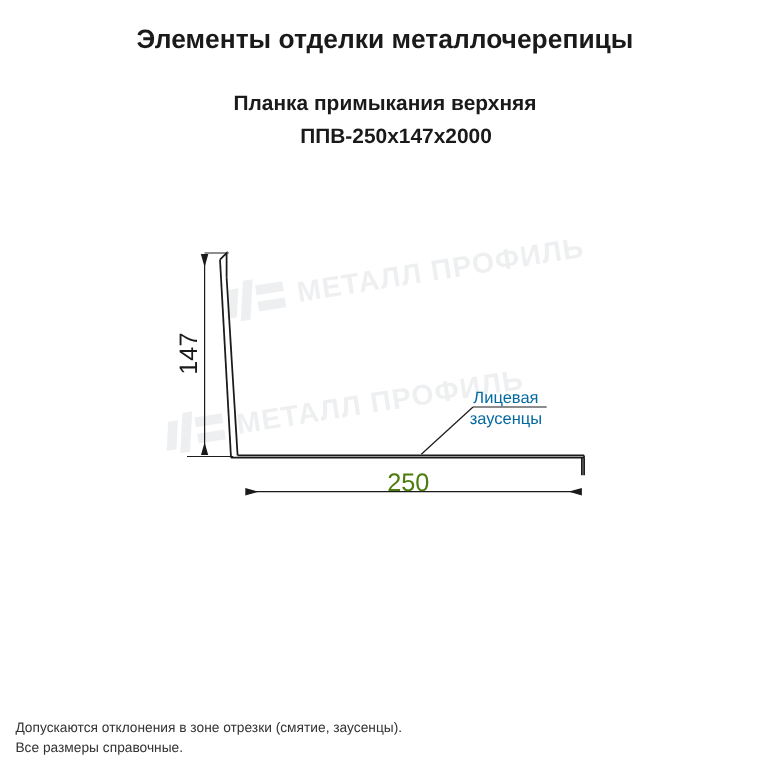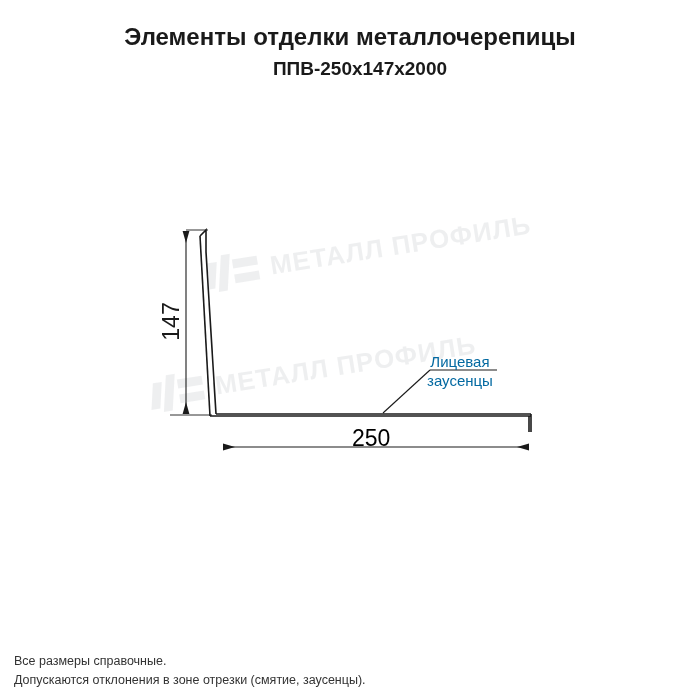--- a/index.html
+++ b/index.html
@@ -105,20 +105,21 @@
   }
   .footer div { white-space: nowrap; }
 </style>
 </head>
 <body>
 
 <div class="page">
 
   <div class="titles">
     <div class="title-main">Элементы отделки металлочерепицы</div>
+    <div class="title-sub">Планка примыкания верхняя</div>
     <div class="title-code">ППВ-250х147х2000</div>
   </div>
 
   <div class="watermark wm-1">
     <div class="wm-mark">
       <div class="bar b1"></div>
         <div class="bar b2"></div>
         <div class="bar b3"></div>
         <div class="bar b4"></div>
     </div>
@@ -177,27 +178,27 @@
       <g stroke="#1a1a1a" stroke-width="1.1" fill="none">
         <path d="M383,243 L430,200"></path>
         <path d="M430,200 L497,200"></path>
       </g>
     </svg>
 
     
     <div style="position:absolute; left:152px; top:138px; transform:rotate(-90deg); transform-origin:center; font-size:23px; color:#1a1a1a;">147</div>
 
     
-    <div style="position:absolute; left:352px; top:255px; font-size:23px; color:#000000;">250</div>
+    <div style="position:absolute; left:352px; top:255px; font-size:23px; color:#4d7c0f;">250</div>
 
     
     <div style="position:absolute; left:427px; top:182px; font-size:15px; line-height:19px; color:#0369a1; text-align:center;">
       <div>Лицевая</div>
       <div>заусенцы</div>
     </div>
   </div>
 
   <div class="footer">
+    <div>Допускаются отклонения в зоне отрезки (смятие, заусенцы).</div>
     <div>Все размеры справочные.</div>
-    <div>Допускаются отклонения в зоне отрезки (смятие, заусенцы).</div>
   </div>
 
 </div>
 
 </body></html>

